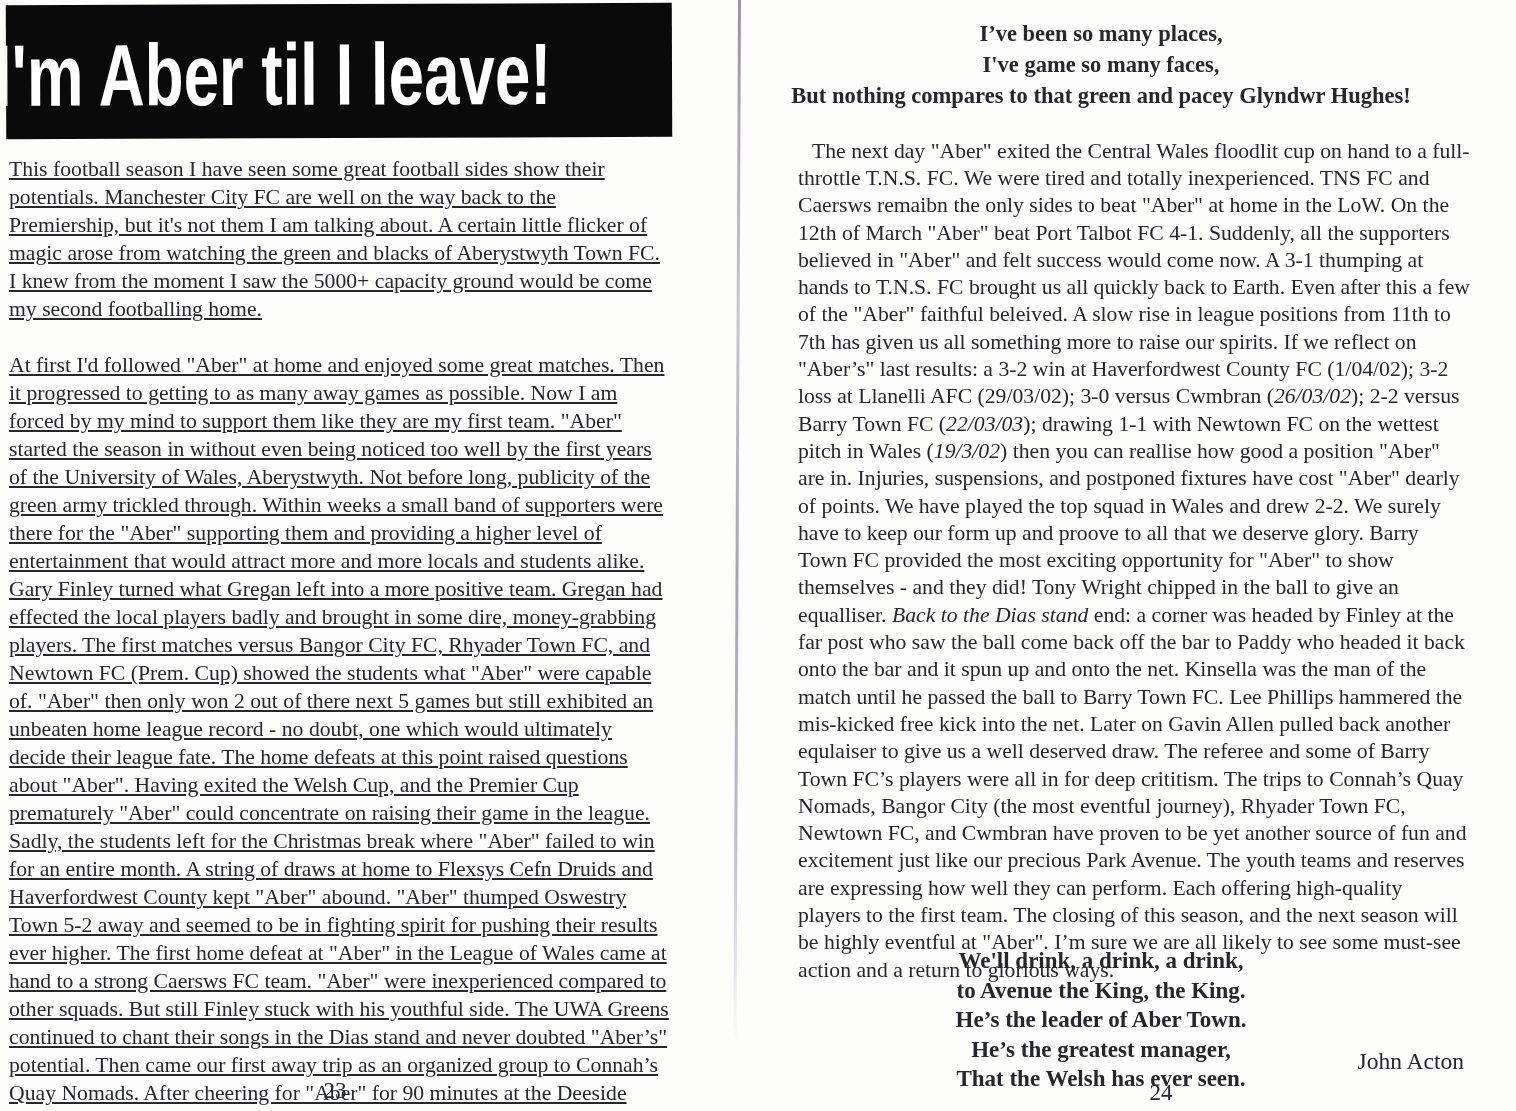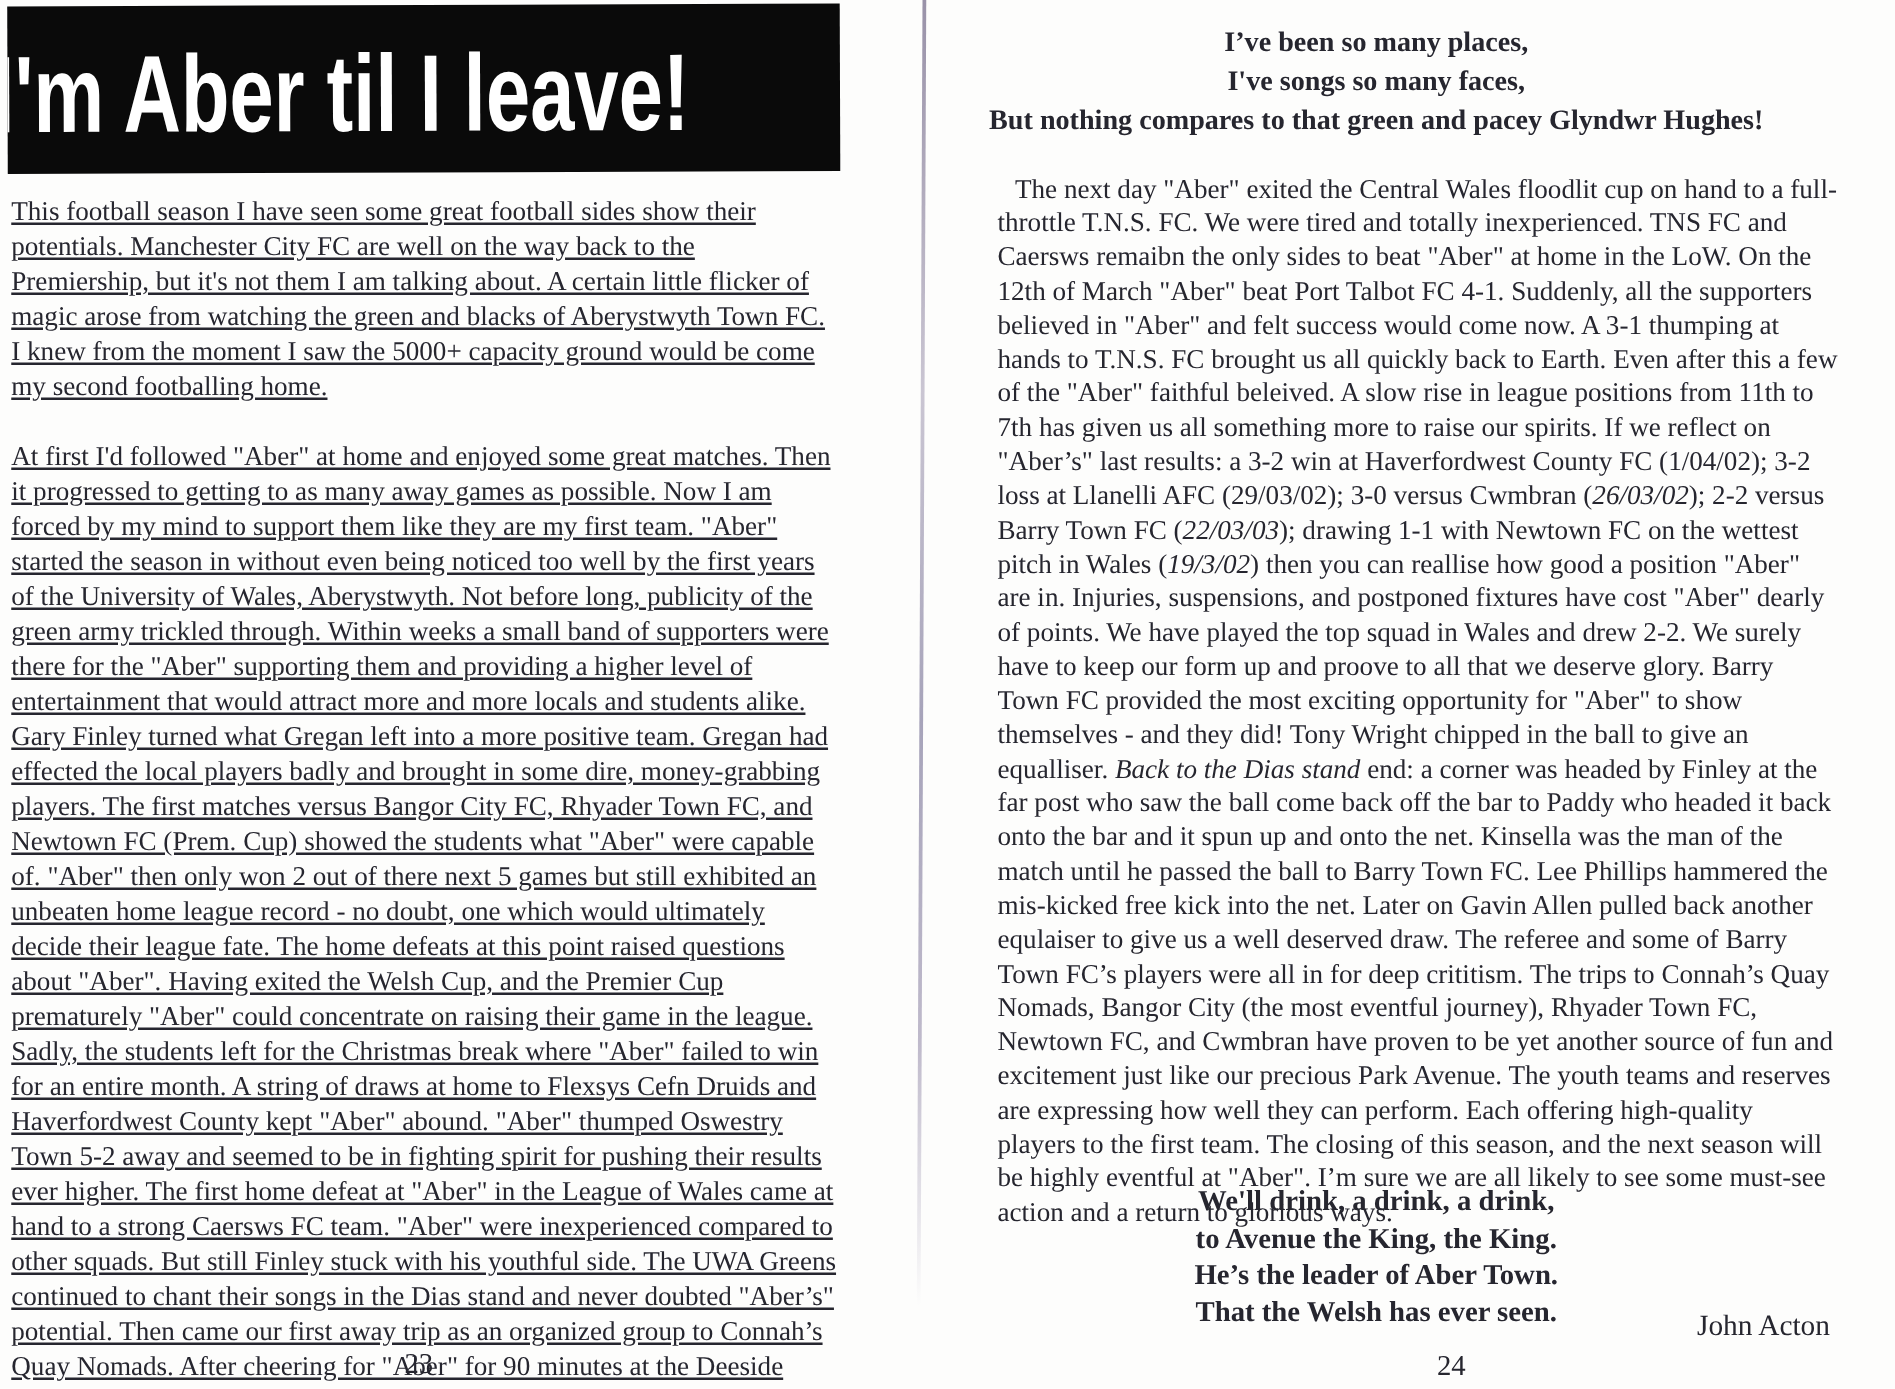--- a/index.html
+++ b/index.html
@@ -91,32 +91,33 @@
     <div class="left-body">
       <p>This football season I have seen some great football sides show their potentials. Manchester City FC are well on the way back to the Premiership, but it's not them I am talking about. A certain little flicker of magic arose from watching the green and blacks of Aberystwyth Town FC. I knew from the moment I saw the 5000+ capacity ground would be come my second footballing home.</p>
       <p>At first I'd followed "Aber" at home and enjoyed some great matches. Then it progressed to getting to as many away games as possible. Now I am forced by my mind to support them like they are my first team. "Aber" started the season in without even being noticed too well by the first years of the University of Wales, Aberystwyth. Not before long, publicity of the green army trickled through. Within weeks a small band of supporters were there for the "Aber" supporting them and providing a higher level of entertainment that would attract more and more locals and students alike. Gary Finley turned what Gregan left into a more positive team. Gregan had effected the local players badly and brought in some dire, money-grabbing players. The first matches versus Bangor City FC, Rhyader Town FC, and Newtown FC (Prem. Cup) showed the students what "Aber" were capable of. "Aber" then only won 2 out of there next 5 games but still exhibited an unbeaten home league record - no doubt, one which would ultimately decide their league fate. The home defeats at this point raised questions about "Aber". Having exited the Welsh Cup, and the Premier Cup prematurely "Aber" could concentrate on raising their game in the league. Sadly, the students left for the Christmas break where "Aber" failed to win for an entire month. A string of draws at home to Flexsys Cefn Druids and Haverfordwest County kept "Aber" abound. "Aber" thumped Oswestry Town 5-2 away and seemed to be in fighting spirit for pushing their results ever higher. The first home defeat at "Aber" in the League of Wales came at hand to a strong Caersws FC team. "Aber" were inexperienced compared to other squads. But still Finley stuck with his youthful side.  The UWA Greens continued to chant their songs in the Dias stand and never doubted "Aber’s" potential. Then came our first away trip as an organized group to Connah’s Quay Nomads. After cheering for "Aber" for 90 minutes at the Deeside stadium we encouraged them to a 2-1 victory. Glyndwr Hughes and Gavin Allen scoring for "Aber" and sending the UWA Greens applause around North Wales.</p>
     </div>
     <div class="page-number left">23</div>
   </div>
 
   <div class="right-page">
     <div class="top-chant">
         <div>I’ve been so many places,</div>
-        <div>I've songs so many faces,</div>
+        <div>I've game so many faces,</div>
         <div>But nothing compares to that green and pacey Glyndwr Hughes!</div>
       </div>
 
     <div class="right-body">
       <p class="para"><span>The next day "Aber" exited the Central Wales floodlit cup on hand to a full-throttle T.N.S. FC. We were tired and totally inexperienced. TNS FC and Caersws remaibn the only sides to beat "Aber" at home in the LoW.  On the 12th of March "Aber" beat Port Talbot FC 4-1. Suddenly, all the supporters believed in "Aber" and felt success would come now. A 3-1 thumping at hands to T.N.S. FC brought us all quickly back to Earth. Even after this a few of the "Aber" faithful beleived. A slow rise in league positions from 11th to 7th has given us all something more to raise our spirits. If we reflect on "Aber’s" last results: a 3-2 win at Haverfordwest County FC (1/04/02); 3-2 loss at Llanelli AFC (29/03/02); 3-0 versus Cwmbran (</span><em>26/03/02</em><span>); 2-2 versus Barry Town FC (</span><em>22/03/03</em><span>); drawing 1-1 with Newtown FC on the wettest pitch in Wales (</span><em>19/3/02</em><span>) then you can reallise how good a position "Aber" are in. Injuries, suspensions, and postponed fixtures have cost "Aber" dearly of points. We have played the top squad in Wales and drew 2-2. We surely have to keep our form up and proove to all that we deserve glory. Barry Town FC provided the most exciting opportunity for "Aber" to show themselves - and they did! Tony Wright chipped in the ball to give an equalliser. </span><em>Back to the Dias stand</em><span> end: a corner was headed by Finley at the far post who saw the ball come back off the bar to Paddy who headed it back onto the bar and it spun up and onto the net. Kinsella was the man of the match until he passed the ball to Barry Town FC. Lee Phillips hammered the mis-kicked free kick into the net. Later on Gavin Allen pulled back another equlaiser to give us a well deserved draw. The referee and some of Barry Town FC’s players were all in for deep crititism.  The trips to Connah’s Quay Nomads, Bangor City (the most eventful journey), Rhyader Town FC, Newtown FC, and Cwmbran have proven to be yet another source of fun and excitement just like our precious Park Avenue.  The youth teams and reserves are expressing how well they can perform. Each offering high-quality players to the first team. The closing of this season, and the next season will be highly eventful at "Aber". I’m sure we are all likely to see some must-see action and a return to glorious ways.</span></p>
     </div>
 
     <div class="bottom-chant">
         <div>We'll drink, a drink, a drink,</div>
         <div>to Avenue the King, the King.</div>
         <div>He’s the leader of Aber Town.</div>
+        <div>He’s the greatest manager,</div>
         <div>That the Welsh has ever seen.</div>
       </div>
 
     <div class="byline">John Acton</div>
 
     <div class="page-number right">24</div>
   </div>
 
 </div>
 

